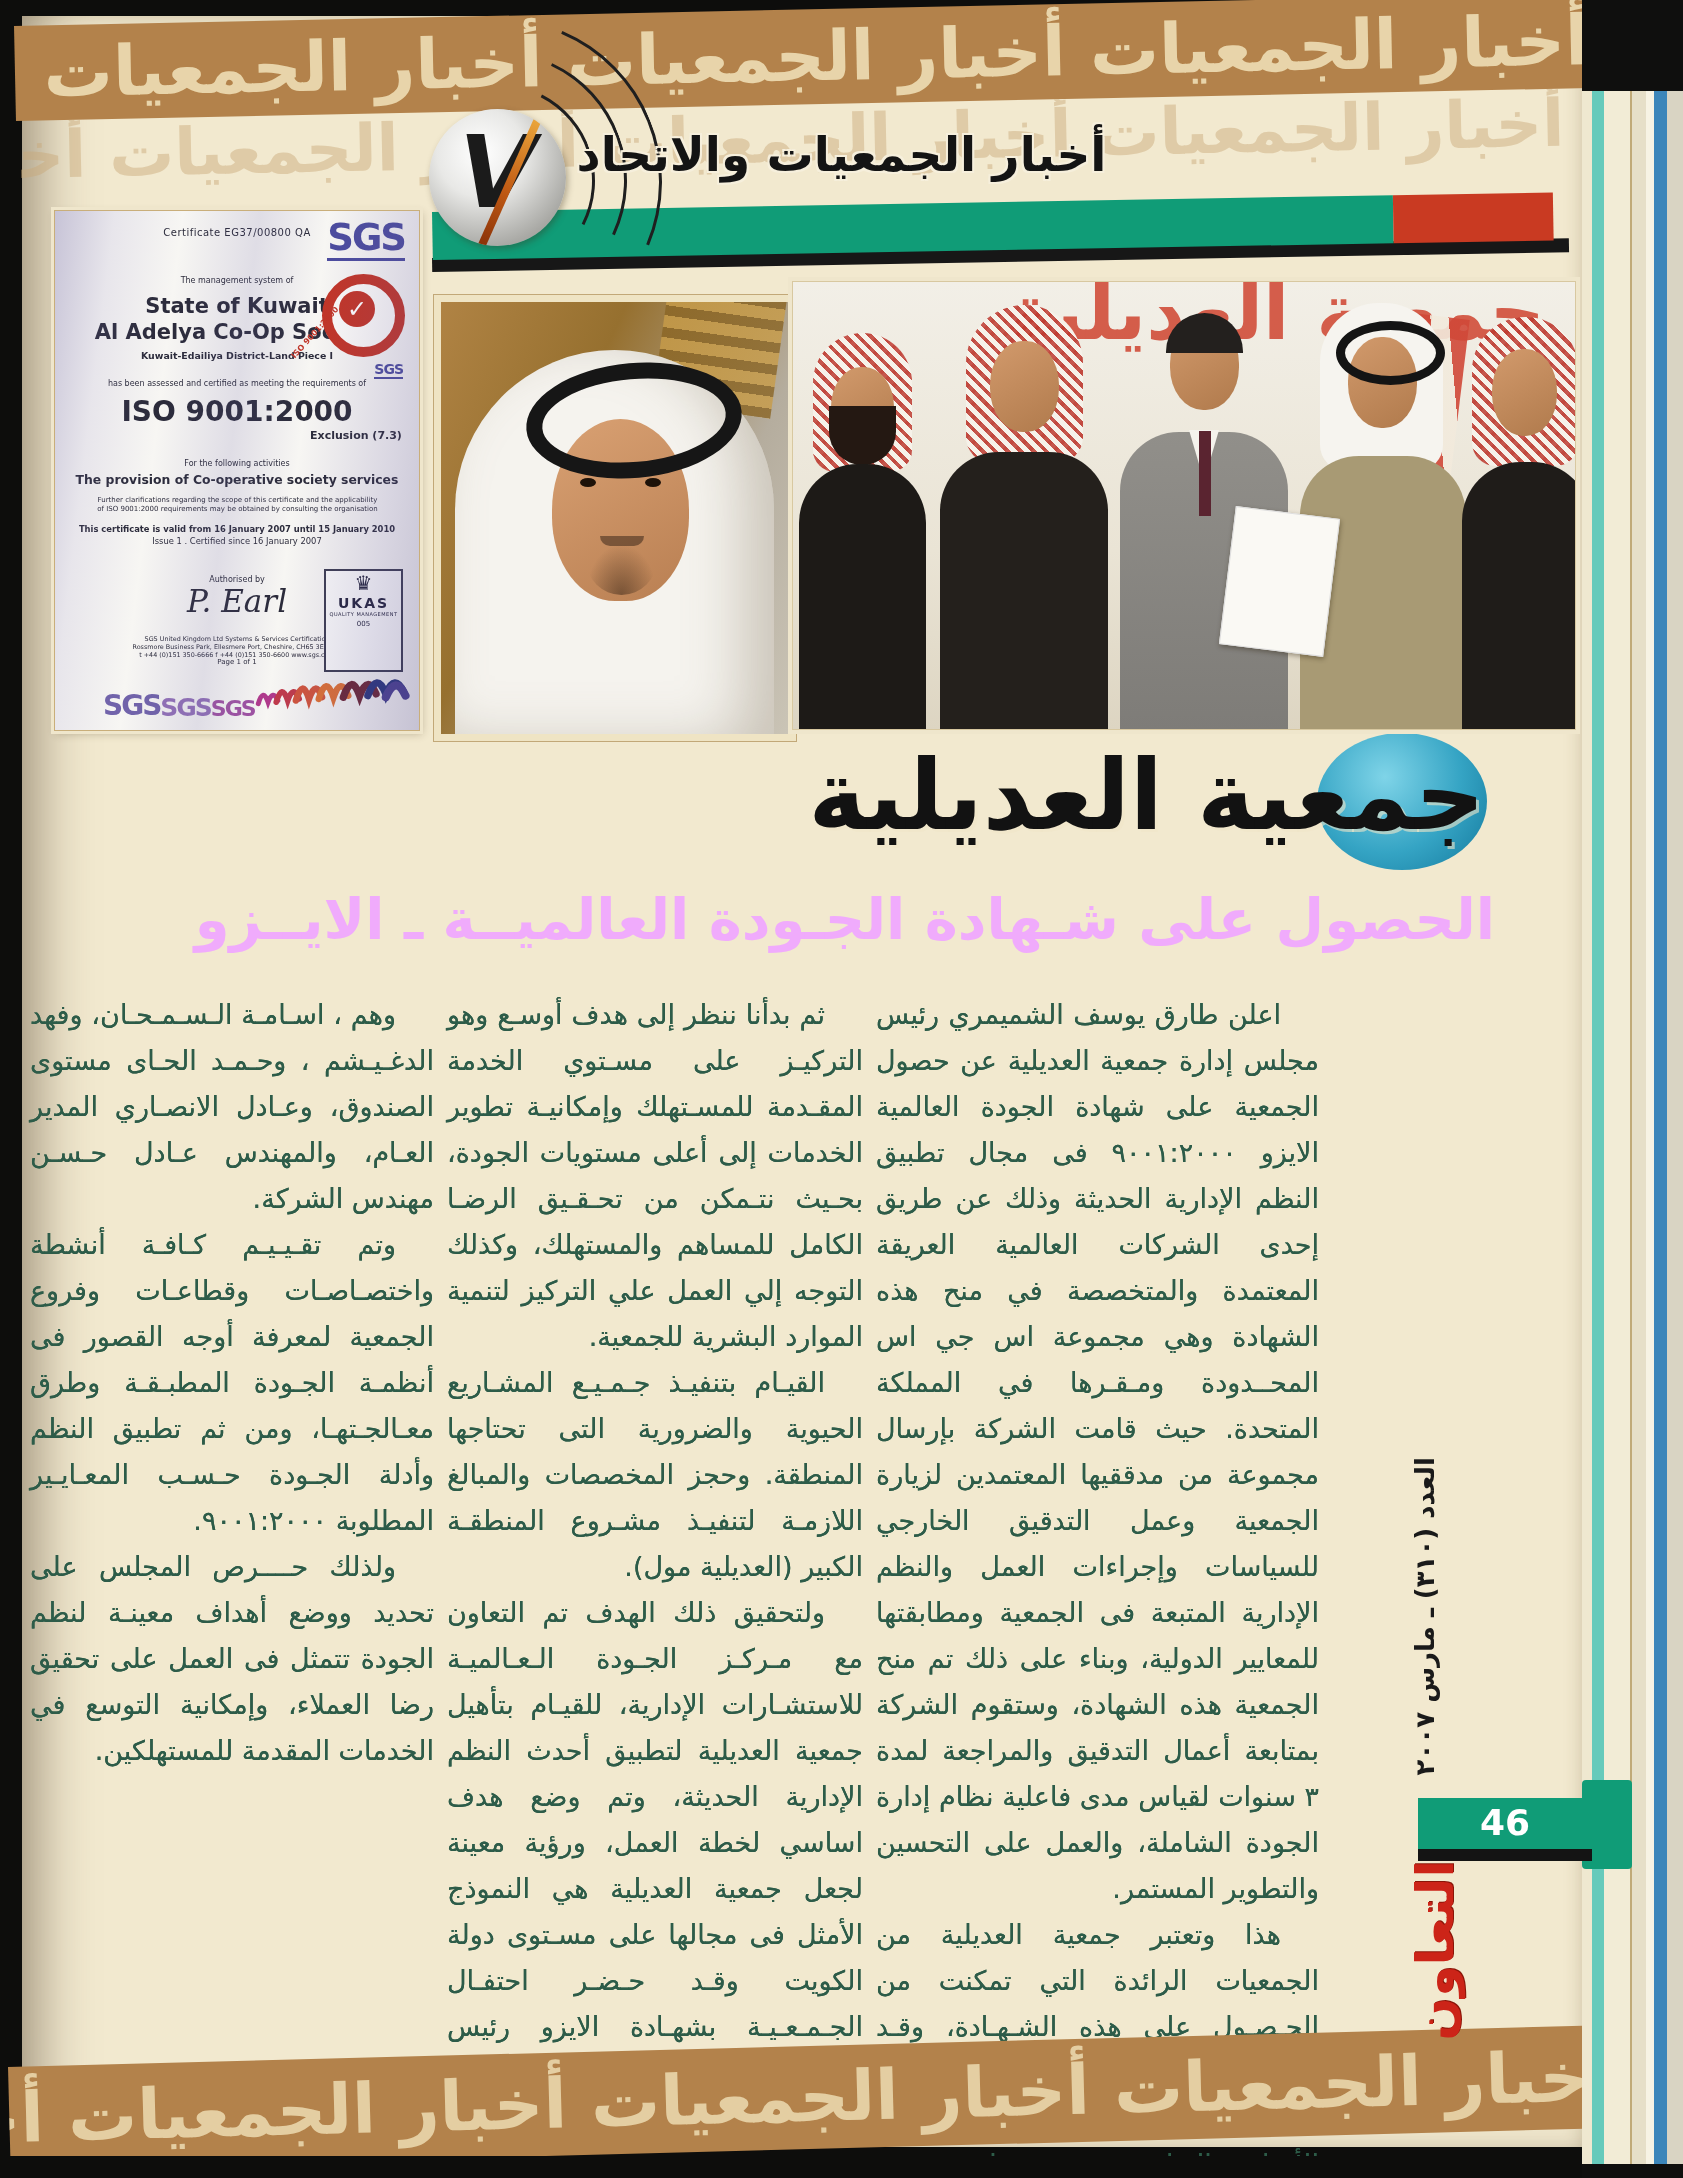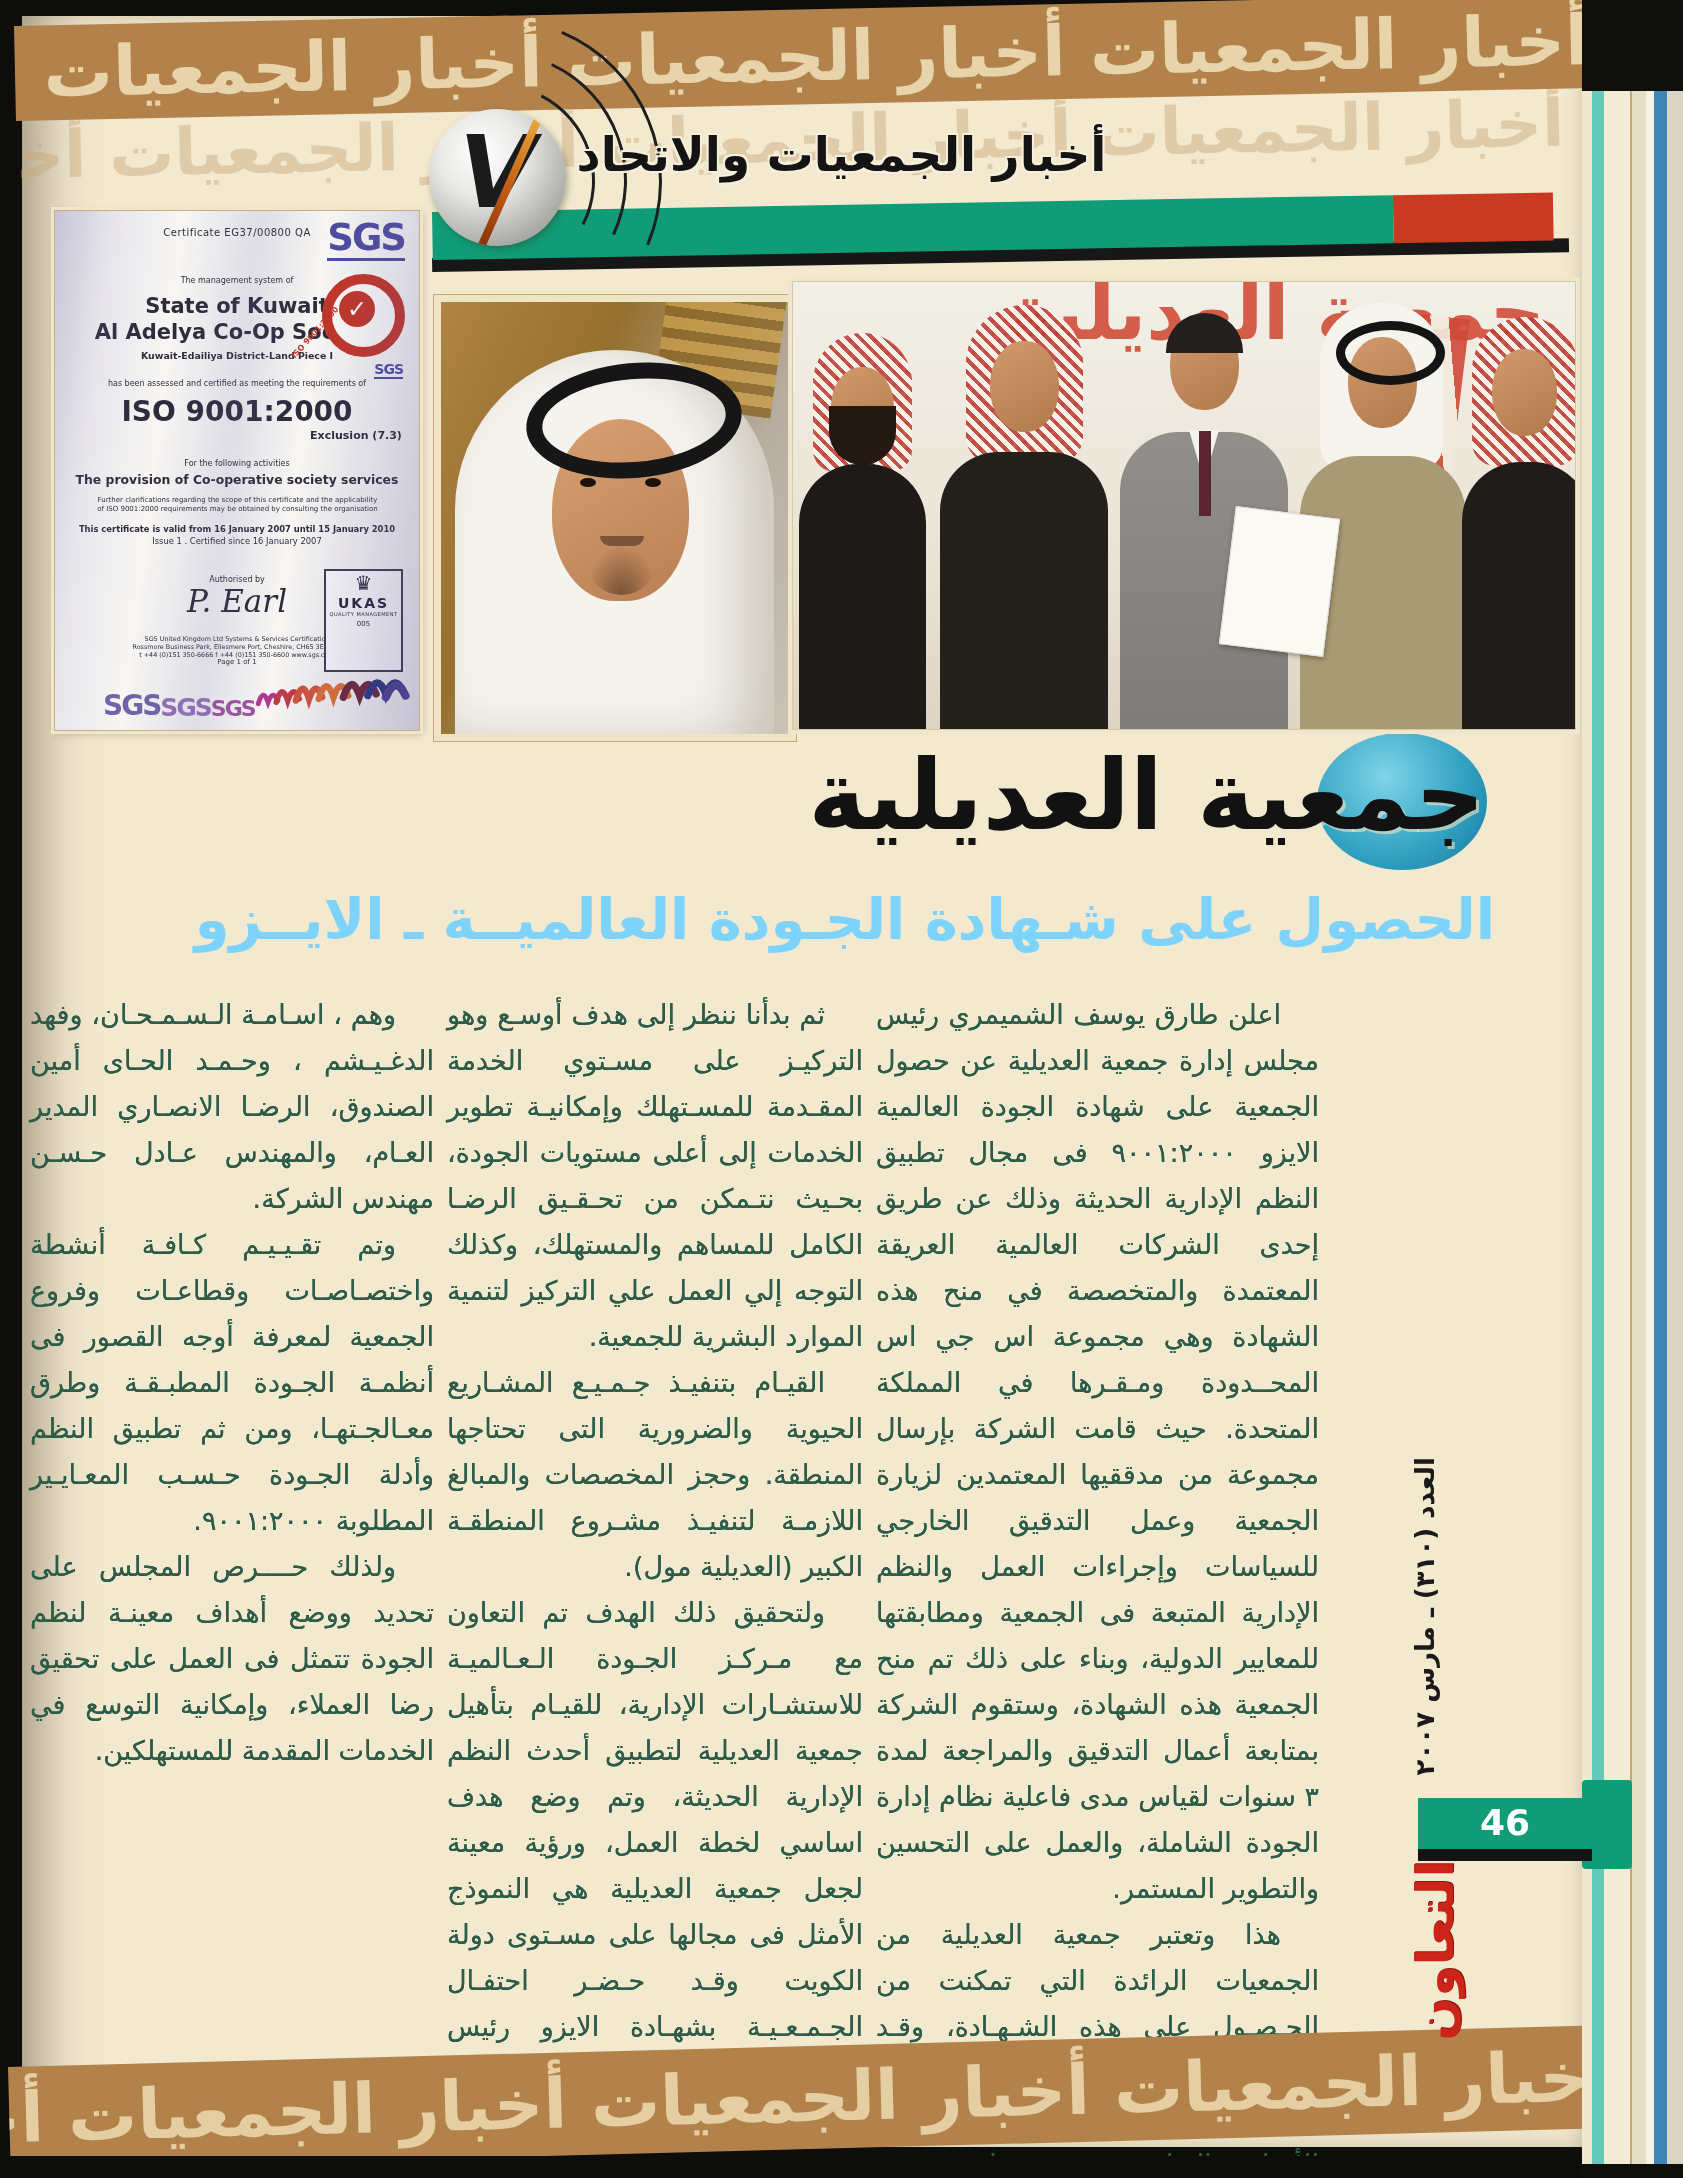--- a/index.html
+++ b/index.html
@@ -105,21 +105,21 @@
     repeating-linear-gradient(45deg,rgba(190,60,50,.85) 0 4px,#f6f2ea 4px 9px),
     repeating-linear-gradient(-45deg,rgba(190,60,50,.5) 0 4px,rgba(246,242,234,.6) 4px 9px);}
   #held-cert{position:absolute;left:434px;top:230px;width:103px;height:137px;background:#faf9f4;z-index:3;
     transform:rotate(7deg);box-shadow:1px 2px 5px rgba(40,30,10,.4);border:1px solid #ddd;}
   
   #title-oval{left:1317px;top:733px;width:170px;height:137px;border-radius:50%;z-index:1;
     background:radial-gradient(circle at 40% 32%,#7fd4e8,#35a4c4 55%,#13789c 100%);}
   #main-title{left:416px;top:735px;width:1069px;text-align:right;direction:rtl;font-size:97px;font-weight:900;
     color:#121212;z-index:2;line-height:1.25;text-shadow:3px 3px 0 rgba(240,230,200,.6);}
   #subtitle{left:89px;top:887px;width:1406px;text-align:right;direction:rtl;font-size:56px;font-weight:900;
-    color:#7dd3fc;z-index:2;letter-spacing:0;}
+    color:#f0abfc;z-index:2;letter-spacing:0;}
   
   .col{position:absolute;top:992px;direction:rtl;text-align:justify;color:#2d5c49;font-size:27px;
     line-height:46px;z-index:2;text-shadow:0 0 0.5px #2d5c49;}
   .col p{margin:0;text-indent:38px;}
   #col1{left:876px;width:443px;}
   #col2{left:447px;width:416px;}
   #col3{left:30px;width:404px;}
   
   #issue-line{left:1410px;top:1760px;width:303px;font-size:26px;font-weight:bold;color:#1a1a1a;direction:rtl;
     transform:rotate(-90deg);transform-origin:top left;z-index:20;white-space:nowrap;text-align:center;}
@@ -270,21 +270,21 @@
 <div id="col1" class="col">
   <p>اعلن طارق يوسف الشميمري رئيس مجلس إدارة جمعية العديلية عن حصول الجمعية على شهادة الجودة العالمية الايزو ٩٠٠١:٢٠٠٠ فى مجال تطبيق النظم الإدارية الحديثة وذلك عن طريق إحدى الشركات العالمية العريقة المعتمدة والمتخصصة في منح هذه الشهادة وهي مجموعة اس جي اس المحــدودة ومـقـرها في المملكة المتحدة. حيث قامت الشركة بإرسال مجموعة من مدققيها المعتمدين لزيارة الجمعية وعمل التدقيق الخارجي للسياسات وإجراءات العمل والنظم الإدارية المتبعة فى الجمعية ومطابقتها للمعايير الدولية، وبناء على ذلك تم منح الجمعية هذه الشهادة، وستقوم الشركة بمتابعة أعمال التدقيق والمراجعة لمدة ٣ سنوات لقياس مدى فاعلية نظام إدارة الجودة الشاملة، والعمل على التحسين والتطوير المستمر.</p>
   <p>هذا وتعتبر جمعية العديلية من الجمعيات الرائدة التي تمكنت من الحـصـول على هذه الشـهـادة، وقـد حـرص مـجـلس الإدارة وبعـد الاطمئنان إلى مركز الجمعية المالى، وتحقيق الأرقام القياسية في تطور حجم المبيعات، ووصول الإيرادات العامة للجمعية إلى مستويات ممتازة، مكنتها من توزيع أعلى عائد مشتريات للمساهمين تسمح به الوزارة بنسبة ١٥٪ وللسنة الثالثة على التوالى، مع استمرار الجمعية في</p>
 </div>
 <div id="col2" class="col">
   <p>ثم بدأنا ننظر إلى هدف أوسـع وهو التركيـز على مسـتوي الخدمة المقـدمة للمسـتهلك وإمكانيـة تطوير الخدمات إلى أعلى مستويات الجودة، بحـيث نتـمكن من تحـقـيق الرضـا الكامل للمساهم والمستهلك، وكذلك التوجه إلي العمل علي التركيز لتنمية الموارد البشرية للجمعية.</p>
   <p>القيـام بتنفيـذ جـمـيـع المشـاريع الحيوية والضرورية التى تحتاجها المنطقة. وحجز المخصصات والمبالغ اللازمـة لتنفيـذ مشـروع المنطقـة الكبير (العديلية مول).</p>
   <p>ولتحقيق ذلك الهدف تم التعاون مع مـركـز الجـودة الـعـالميـة للاستشـارات الإدارية، للقيـام بتأهيل جمعية العديلية لتطبيق أحدث النظم الإدارية الحديثة، وتم وضع هدف اساسي لخطة العمل، ورؤية معينة لجعل جمعية العديلية هي النموذج الأمثل فى مجالها على مسـتوى دولة الكويت وقـد حـضـر احتفـال الجـمـعـيـة بشهـادة الايزو رئيس مــــجـلس الادارة طـارق الشميمري، وأعضاء مجلس الادارة</p>
 </div>
 <div id="col3" class="col">
-  <p>وهم ، اسـامـة الـسـمـحـان، وفهد الدغـيـشم ، وحـمـد الحـاى أمين الصندوق، الرضـا الانصـاري المدير العـام، والمهندس عـادل حـسـن مهندس الشركة.</p>
+  <p>وهم ، اسـامـة الـسـمـحـان، وفهد الدغـيـشم ، وحـمـد الحـاى مستوى الصندوق، وعـادل الانصـاري المدير العـام، والمهندس عـادل حـسـن مهندس الشركة.</p>
   <p>وتم تقـيـيـم كـافـة أنشطة واختصـاصـات وقطاعـات وفروع الجمعية لمعرفة أوجه القصور فى أنظمـة الجـودة المطبـقـة وطرق معـالجـتهـا، ومن ثم تطبيق النظم وأدلة الجـودة حـسـب المعـايـير المطلوبة ٩٠٠١:٢٠٠٠.</p>
   <p>ولذلك حــــرص المجلس على تحديد ووضع أهداف معينـة لنظم الجودة تتمثل فى العمل على تحقيق رضا العملاء، وإمكانية التوسع في الخدمات المقدمة للمستهلكين.</p>
 </div>
 
 <div id="edges">
   <div class="strip" style="left:0;width:10px;background:#efe8d0"></div>
   <div class="strip" style="left:10px;width:12px;background:#66cabb"></div>
   <div class="strip" style="left:22px;width:26px;background:#f2ecd6"></div>
   <div class="strip" style="left:48px;width:3px;background:#c0aa78"></div>
   <div class="strip" style="left:50px;width:14px;background:#e6dfc8"></div>

